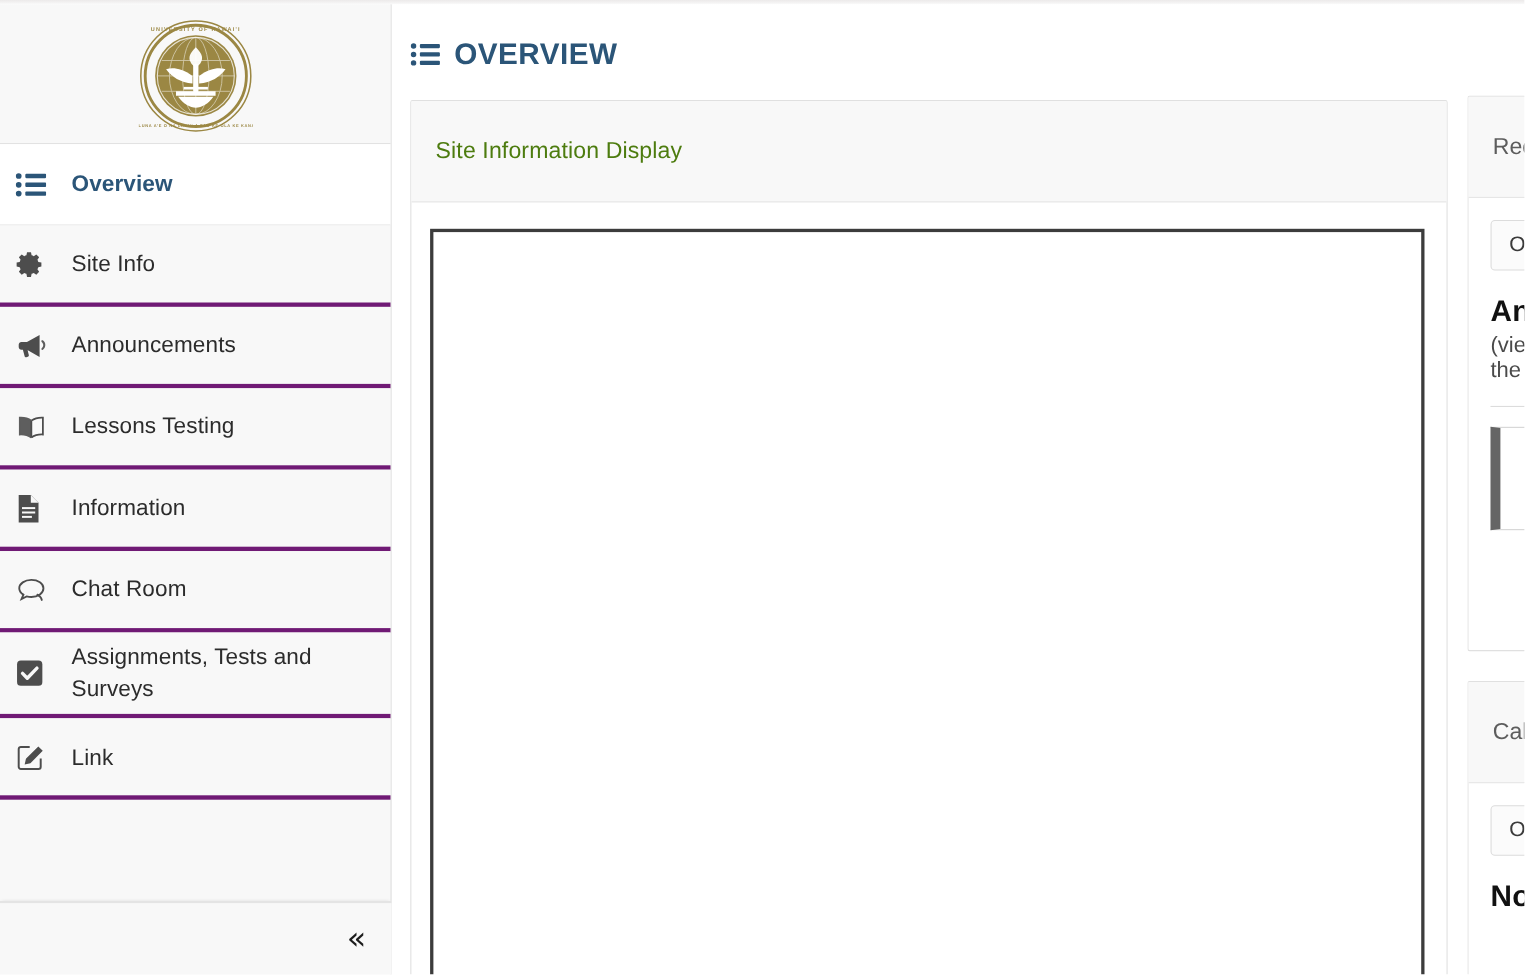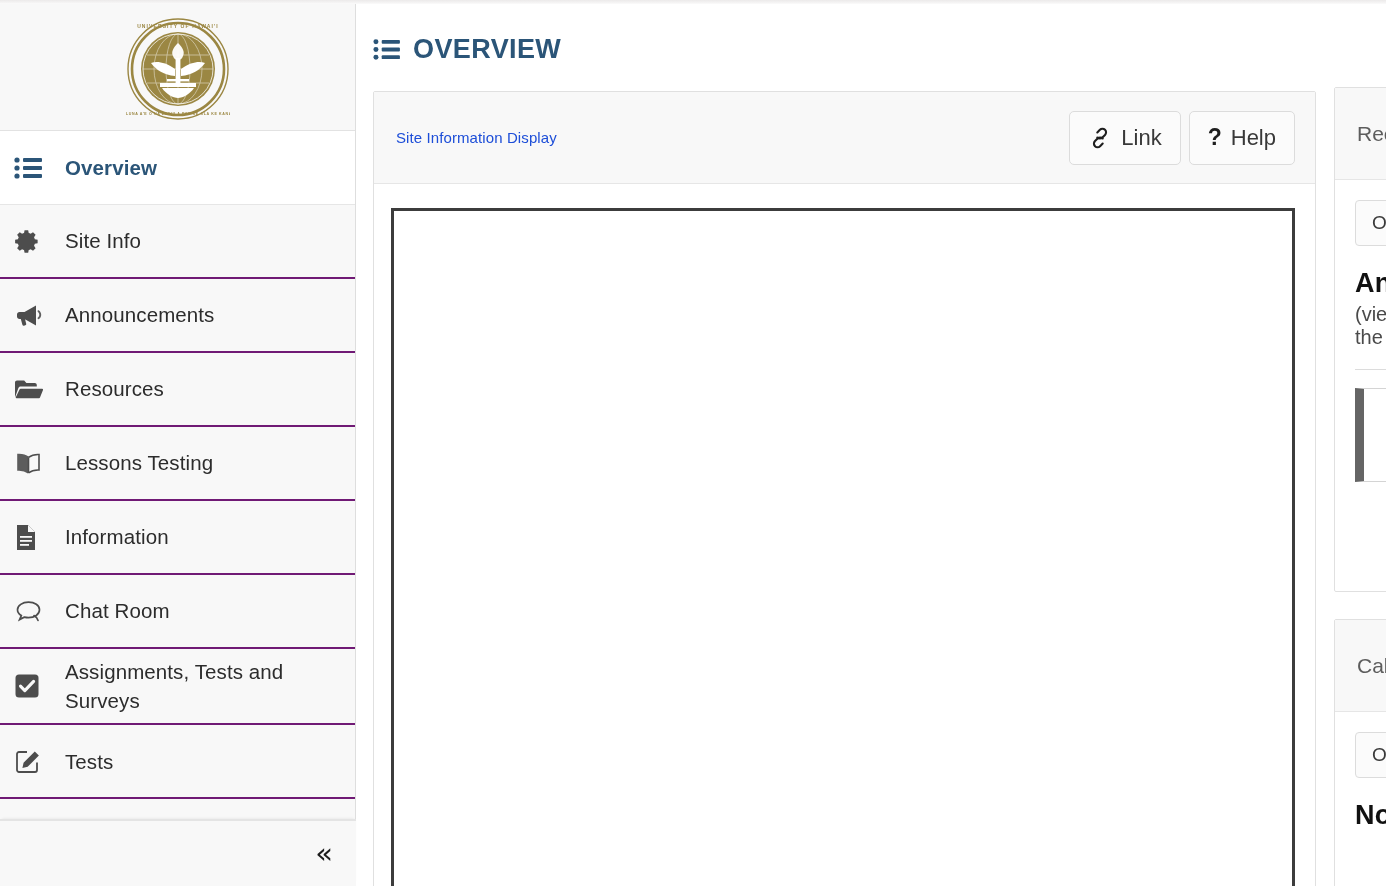--- a/index.html
+++ b/index.html
@@ -57,21 +57,21 @@
   .uh-seal svg { display: block; }
 
   .nav-list { list-style: none; }
 
   .nav-item {
     position: relative;
     display: flex;
     align-items: center;
     min-height: 74px;
     padding: 8px 14px 8px 14px;
-    border-bottom: 2px solid #701a75;
+    border-bottom: 4px solid #701a75;
     background: #f8f8f8;
     cursor: pointer;
   }
   .nav-item.active {
     background: #ffffff;
     border-bottom: 1px solid #e6e6e6;
   }
   .nav-icon {
     width: 38px;
     min-width: 38px;
@@ -160,22 +160,22 @@
   .portlet-head {
     height: 92px;
     background: #f8f8f8;
     border-bottom: 1px solid #e6e6e6;
     display: flex;
     align-items: center;
     justify-content: space-between;
     padding: 0 20px 0 22px;
   }
   .portlet-title {
-    font-size: 15px;
-    color: #1d4ed8;
+    font-size: 21px;
+    color: #4d7c0f;
     letter-spacing: .1px;
   }
   .portlet-tools { display: flex; gap: 8px; }
 
   .tool-btn {
     display: inline-flex;
     align-items: center;
     gap: 9px;
     height: 54px;
     padding: 0 18px;
@@ -347,29 +347,20 @@
       <li class="nav-item">
         <span class="nav-icon">
           <svg width="28" height="26" viewBox="0 0 28 26" fill="currentColor">
             <path d="M22 3.5 L10.5 10 H5.5 c-1.4 0 -2.5 1.1 -2.5 2.5 v2 c0 1.4 1.1 2.5 2.5 2.5 h1.3 l1.6 5.8 c.2 .7 .9 1.1 1.6 .9 l1.3 -.4 c.7 -.2 1.1 -.9 .9 -1.6 L11 17 h-.5 L22 23.5 z"></path>
             <path d="M25 8.4 c-.4 -.3 -1 -.2 -1.3 .2 -.3 .4 -.2 1 .2 1.3 .9 .7 1.4 1.7 1.4 2.8 s-.5 2.1 -1.4 2.8 c-.4 .3 -.5 .9 -.2 1.3 .3 .4 .9 .5 1.3 .2 1.4 -1 2.2 -2.6 2.2 -4.3 s-.8 -3.3 -2.2 -4.3 z" opacity=".9"></path>
           </svg>
         </span>
         <span class="nav-label">Announcements</span>
       </li>
 
-      <li class="nav-item">
-        <span class="nav-icon">
-          <svg width="29" height="24" viewBox="0 0 29 24" fill="currentColor">
-            <path d="M1 5.5 C1 4.4 1.9 3.5 3 3.5 h7.2 l2.2 2.6 h8.4 c1.1 0 2 .9 2 2 v1.4 H6.6 c-1 0 -1.9 .6 -2.2 1.6 L1 20.5 z"></path>
-            <path d="M6.8 11.8 h21.4 c.6 0 1 .6 .8 1.1 l-2.9 7.4 c-.2 .6 -.8 1 -1.4 1 H2.6 c-.6 0 -1 -.6 -.8 -1.1 l3.6 -7.4 c.2 -.6 .8 -1 1.4 -1 z"></path>
-          </svg>
-        </span>
-        <span class="nav-label">Resources</span>
-      </li>
 
       <li class="nav-item">
         <span class="nav-icon">
           <svg width="29" height="24" viewBox="0 0 29 24" fill="none" stroke="currentColor" stroke-width="1.6">
             <path d="M14.5 6.4 C11.6 4.3 8.2 3.4 4 3.6 V19 c4.2 -.2 7.6 .7 10.5 2.8" fill="currentColor" opacity=".9"></path>
             <path d="M14.5 6.4 C17.4 4.3 20.8 3.4 25 3.6 V19 c-4.2 -.2 -7.6 .7 -10.5 2.8" fill="none"></path>
             <path d="M14.5 6.4 V21.8"></path>
           </svg>
         </span>
         <span class="nav-label">Lessons Testing</span>
@@ -411,21 +402,21 @@
       </li>
 
       <li class="nav-item">
         <span class="nav-icon">
           <svg width="27" height="27" viewBox="0 0 27 27" fill="none" stroke="currentColor" stroke-width="1.8">
             <path d="M23 14.5 V22 c0 1.1 -.9 2 -2 2 H5 c-1.1 0 -2 -.9 -2 -2 V6 c0 -1.1 .9 -2 2 -2 h8"></path>
             <path d="M10.4 15.2 L20.8 4.8 l2.8 2.8 L13.2 18 l-3.6 .8 z" fill="currentColor" stroke="none"></path>
             <path d="M10.4 15.2 L20.8 4.8 l2.8 2.8 L13.2 18 l-3.6 .8 z"></path>
           </svg>
         </span>
-        <span class="nav-label">Tests</span>
+        <span class="nav-label">Link</span>
       </li>
     </ul>
 
     <div class="sidebar-footer">
       <span class="collapse-btn">«</span>
     </div>
   </aside>
 
   <main class="main">
 
@@ -440,36 +431,20 @@
             <rect x="9" y="18" width="19" height="4" rx="1"></rect>
         </svg>
       </span>
       <h1 class="page-title">OVERVIEW</h1>
     </div>
 
     <section class="portlet">
       <div class="portlet-head">
         <span class="portlet-title">Site Information Display</span>
 
-        <div class="portlet-tools">
-          <button class="tool-btn">
-            <span class="glyph">
-              <svg width="24" height="22" viewBox="0 0 24 22" fill="none" stroke="currentColor" stroke-width="2.1" stroke-linecap="round">
-                <path d="M9.3 5.4 l2.6 -2.6 a3.6 3.6 0 015.1 5.1 l-2.6 2.6 a3.6 3.6 0 01-5.1 0"></path>
-                <path d="M14.7 16.6 l-2.6 2.6 a3.6 3.6 0 01-5.1 -5.1 l2.6 -2.6 a3.6 3.6 0 015.1 0"></path>
-              </svg>
-            </span>
-            <span>Link</span>
-          </button>
-
-          <button class="tool-btn">
-            <span class="glyph qmark">?</span>
-            <span>Help</span>
-          </button>
-        </div>
       </div>
 
       <div class="content-frame"></div>
     </section>
   </main>
 
   <div class="right-col">
 
     <section class="side-portlet sp-announce">
       <div class="sp-head">

